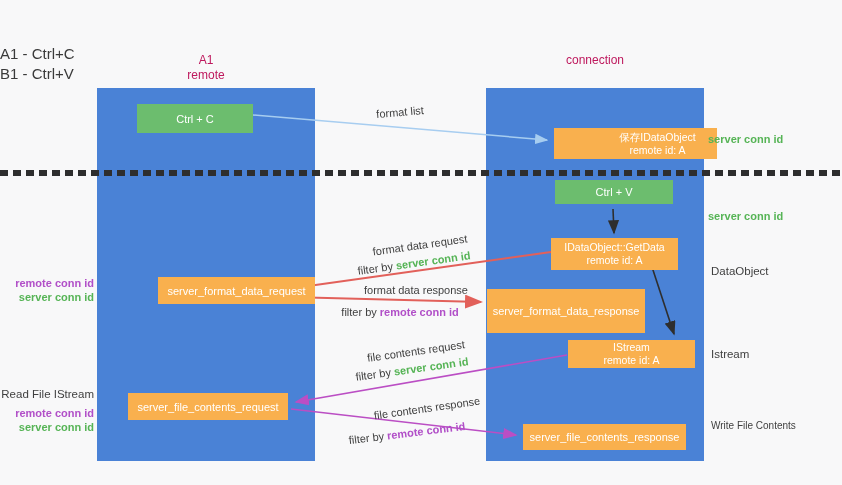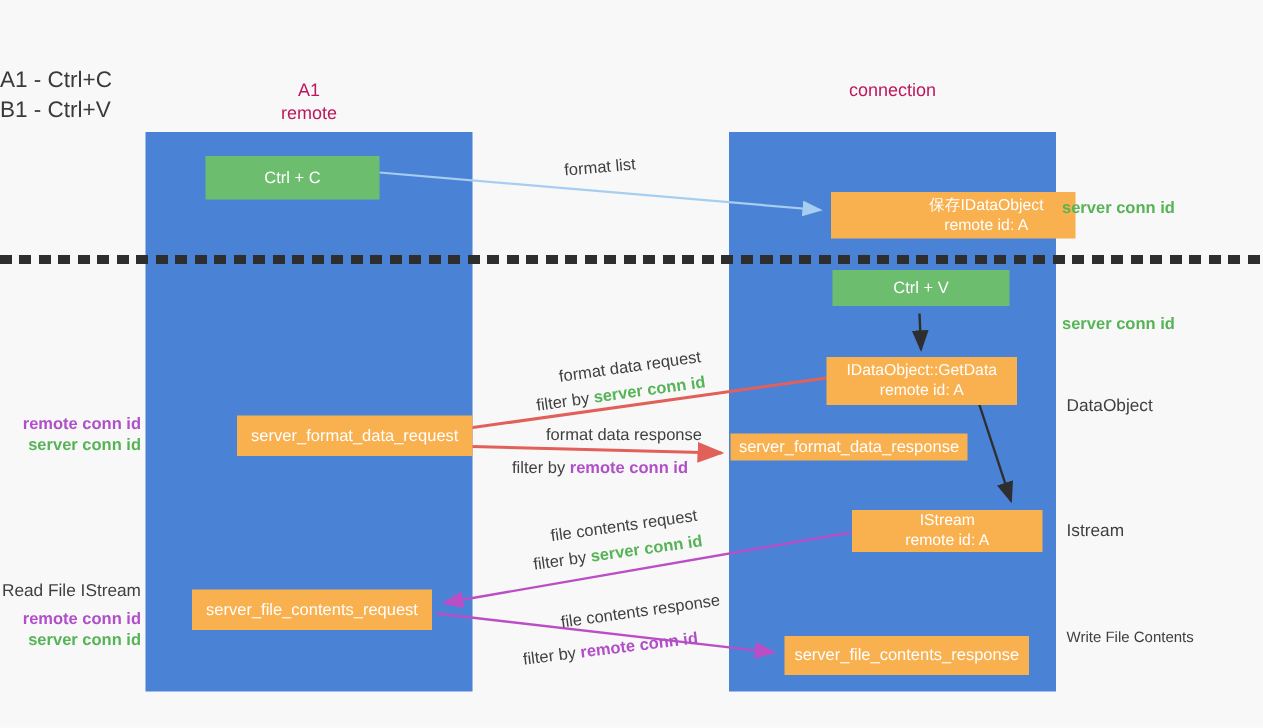--- a/index.html
+++ b/index.html
@@ -84,21 +84,21 @@
 
   <div class="box green-box" style="left:555px;top:180px;width:118px;height:24px;">Ctrl + V</div>
 
   <div class="box orange-box two-line" style="left:551px;top:238px;width:127px;height:32px;">
     <div>IDataObject::GetData</div>
     <div>remote id: A</div>
   </div>
 
   <div class="box orange-box" style="left:130px;top:277px;width:157px;height:27px;margin-left:28px;">server_format_data_request</div>
 
-  <div class="box orange-box" style="left:487px;top:289px;width:158px;height:18px;">server_format_data_response</div>
+  <div class="box orange-box" style="left:487px;top:289px;width:158px;height:44px;">server_format_data_response</div>
 
   <div class="box orange-box two-line" style="left:568px;top:340px;width:127px;height:28px;">
     <div>IStream</div>
     <div>remote id: A</div>
   </div>
 
   <div class="box orange-box" style="left:128px;top:393px;width:160px;height:27px;">server_file_contents_request</div>
 
   <div class="box orange-box" style="left:523px;top:424px;width:163px;height:26px;">server_file_contents_response</div>
 

